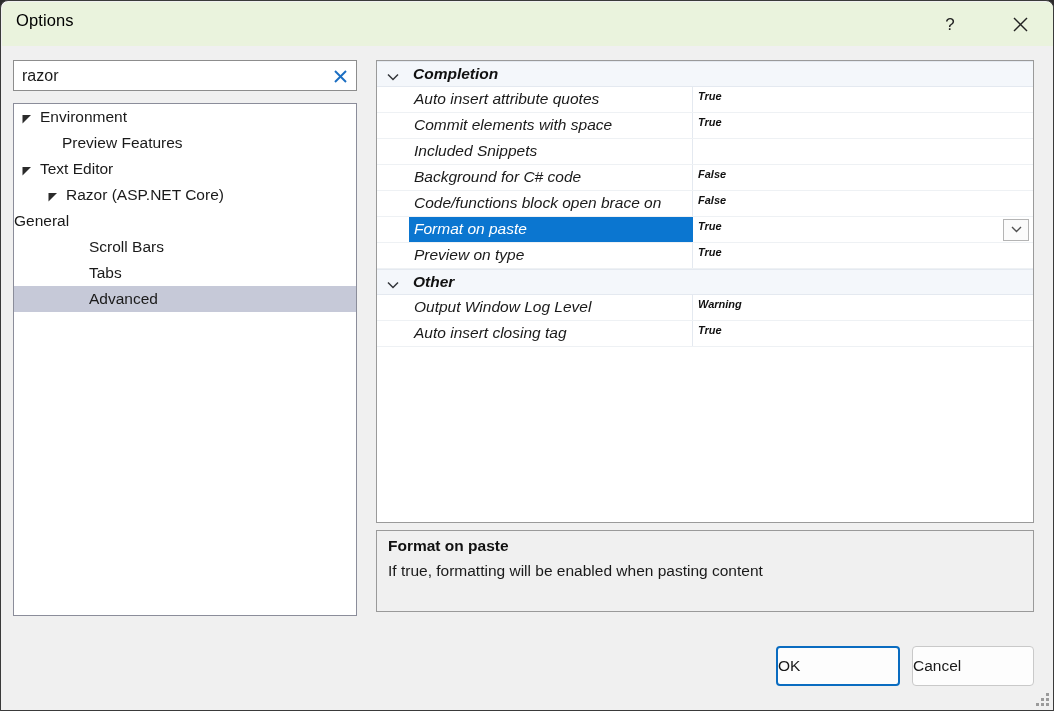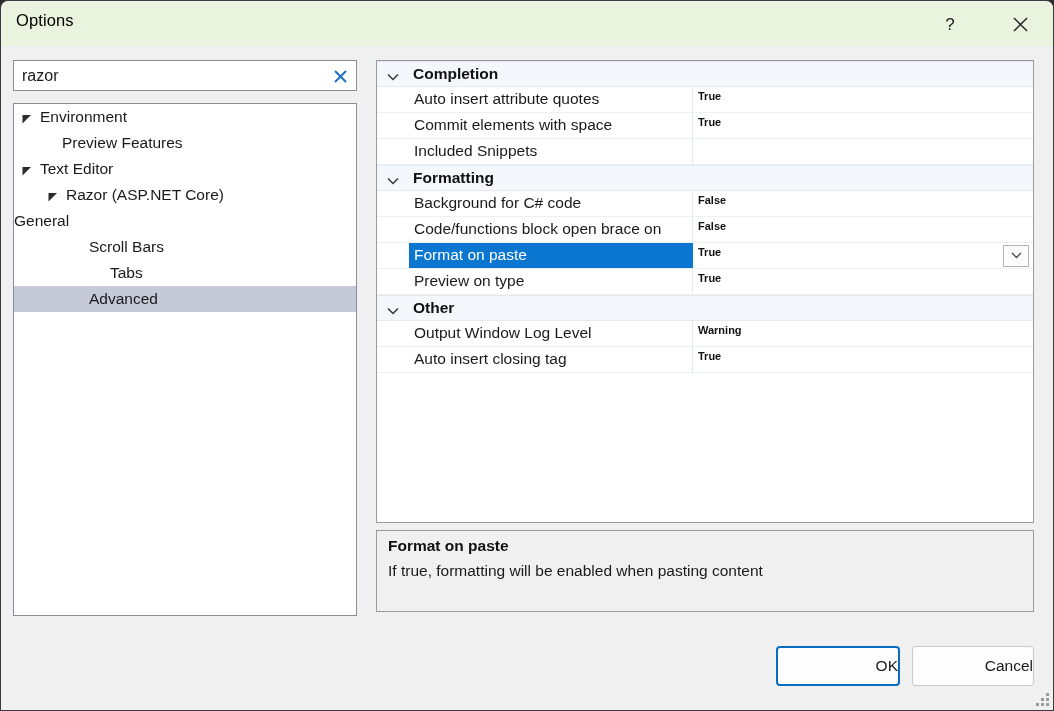--- a/index.html
+++ b/index.html
@@ -132,20 +132,21 @@
     border: 1px solid #9a9a9a;
     box-sizing: border-box;
     overflow: hidden;
   }
   .grid-row {
     position: relative;
     height: 26px;
     box-sizing: border-box;
     display: block;
     cursor: default;
+    font-style: italic;
   }
   .grid-row.category {
     background: #f4f7fb;
     border-bottom: 1px solid #e4e9f0;
     border-top: 1px solid #e4e9f0;
   }
   .grid-row.prop {
     background: #ffffff;
     border-bottom: 1px solid #eef1f4;
   }
@@ -241,21 +242,21 @@
   
   .dlgbutton {
     position: absolute;
     height: 40px;
     background: #fdfdfd;
     border: 1px solid #c9c9c9;
     border-radius: 4px;
     box-sizing: border-box;
     display: flex;
     align-items: center;
-    justify-content: flex-end;
+    justify-content: flex-start;
     font-size: 15.5px;
     color: #1a1a1a;
     cursor: default;
   }
   #ok-button {
     left: 775px; top: 645px;
     width: 124px;
     border: 2px solid #0a6cc0;
   }
   #cancel-button {
@@ -331,21 +332,21 @@
           </svg></span>
         <span class="tree-label" style="margin-left: 52px;">Razor (ASP.NET Core)</span>
       </div>
       <div class="tree-item">
         <span class="tree-label" style="">General</span>
       </div>
       <div class="tree-item">
         <span class="tree-label" style="margin-left: 75px;">Scroll Bars</span>
       </div>
       <div class="tree-item">
-        <span class="tree-label" style="margin-left: 96px;">Tabs</span>
+        <span class="tree-label" style="margin-left: 75px;">Tabs</span>
       </div>
       <div class="tree-item selected" style="background: rgb(198, 201, 216);">
         <span class="tree-label" style="margin-left: 75px;">Advanced</span>
       </div>
     </div>
 
   <div id="grid-panel">
       <div class="grid-row category" style="background: rgb(244, 247, 251);">
         <span class="cat-chevron"><svg width="14" height="12" viewBox="0 0 14 12">
             <polyline points="2,3.5 7,8.5 12,3.5" fill="none" stroke="#33353a" stroke-width="1.5"></polyline>
@@ -365,26 +366,20 @@
           <span class="prop-name">Commit elements with space</span>
         </div>
         <div class="prop-value-cell">
           <span class="prop-value">True</span>
         </div>
       </div>
       <div class="grid-row prop">
         <div class="prop-name-cell">
           <span class="prop-name">Included Snippets</span>
         </div>
-      </div>
-      <div class="grid-row category" style="background: rgb(244, 247, 251);">
-        <span class="cat-chevron"><svg width="14" height="12" viewBox="0 0 14 12">
-            <polyline points="2,3.5 7,8.5 12,3.5" fill="none" stroke="#33353a" stroke-width="1.5"></polyline>
-          </svg></span>
-        <span class="cat-label">Formatting</span>
       </div>
       <div class="grid-row prop">
         <div class="prop-name-cell">
           <span class="prop-name">Background for C# code</span>
         </div>
         <div class="prop-value-cell">
           <span class="prop-value">False</span>
         </div>
       </div>
       <div class="grid-row prop">

